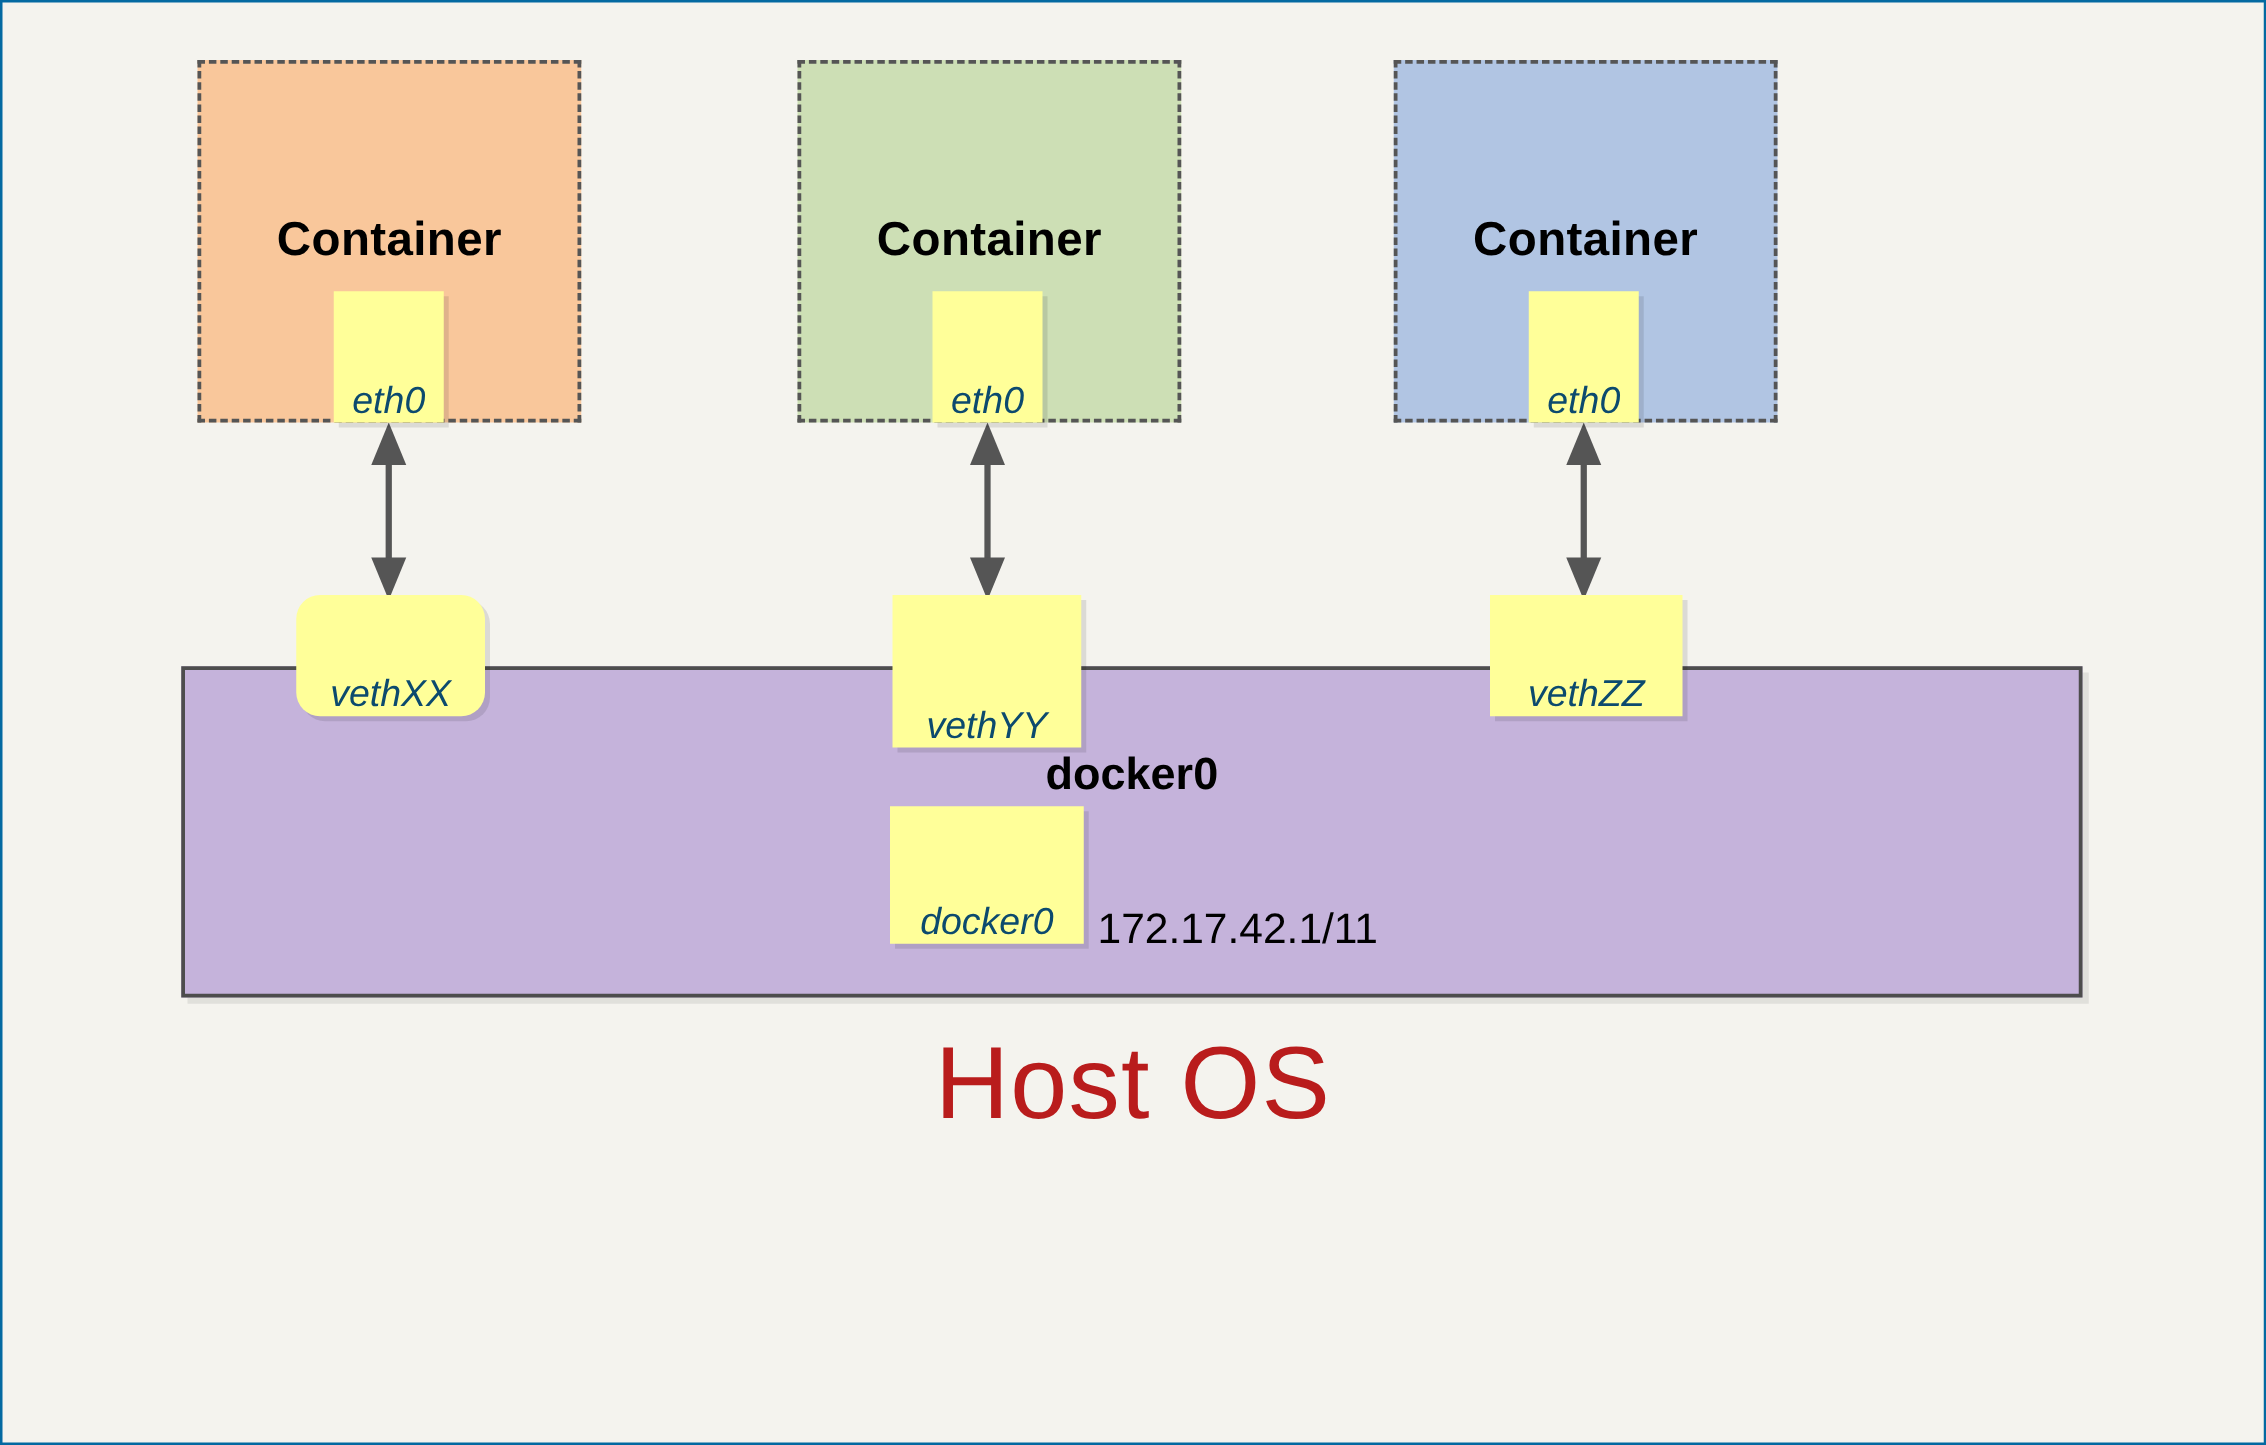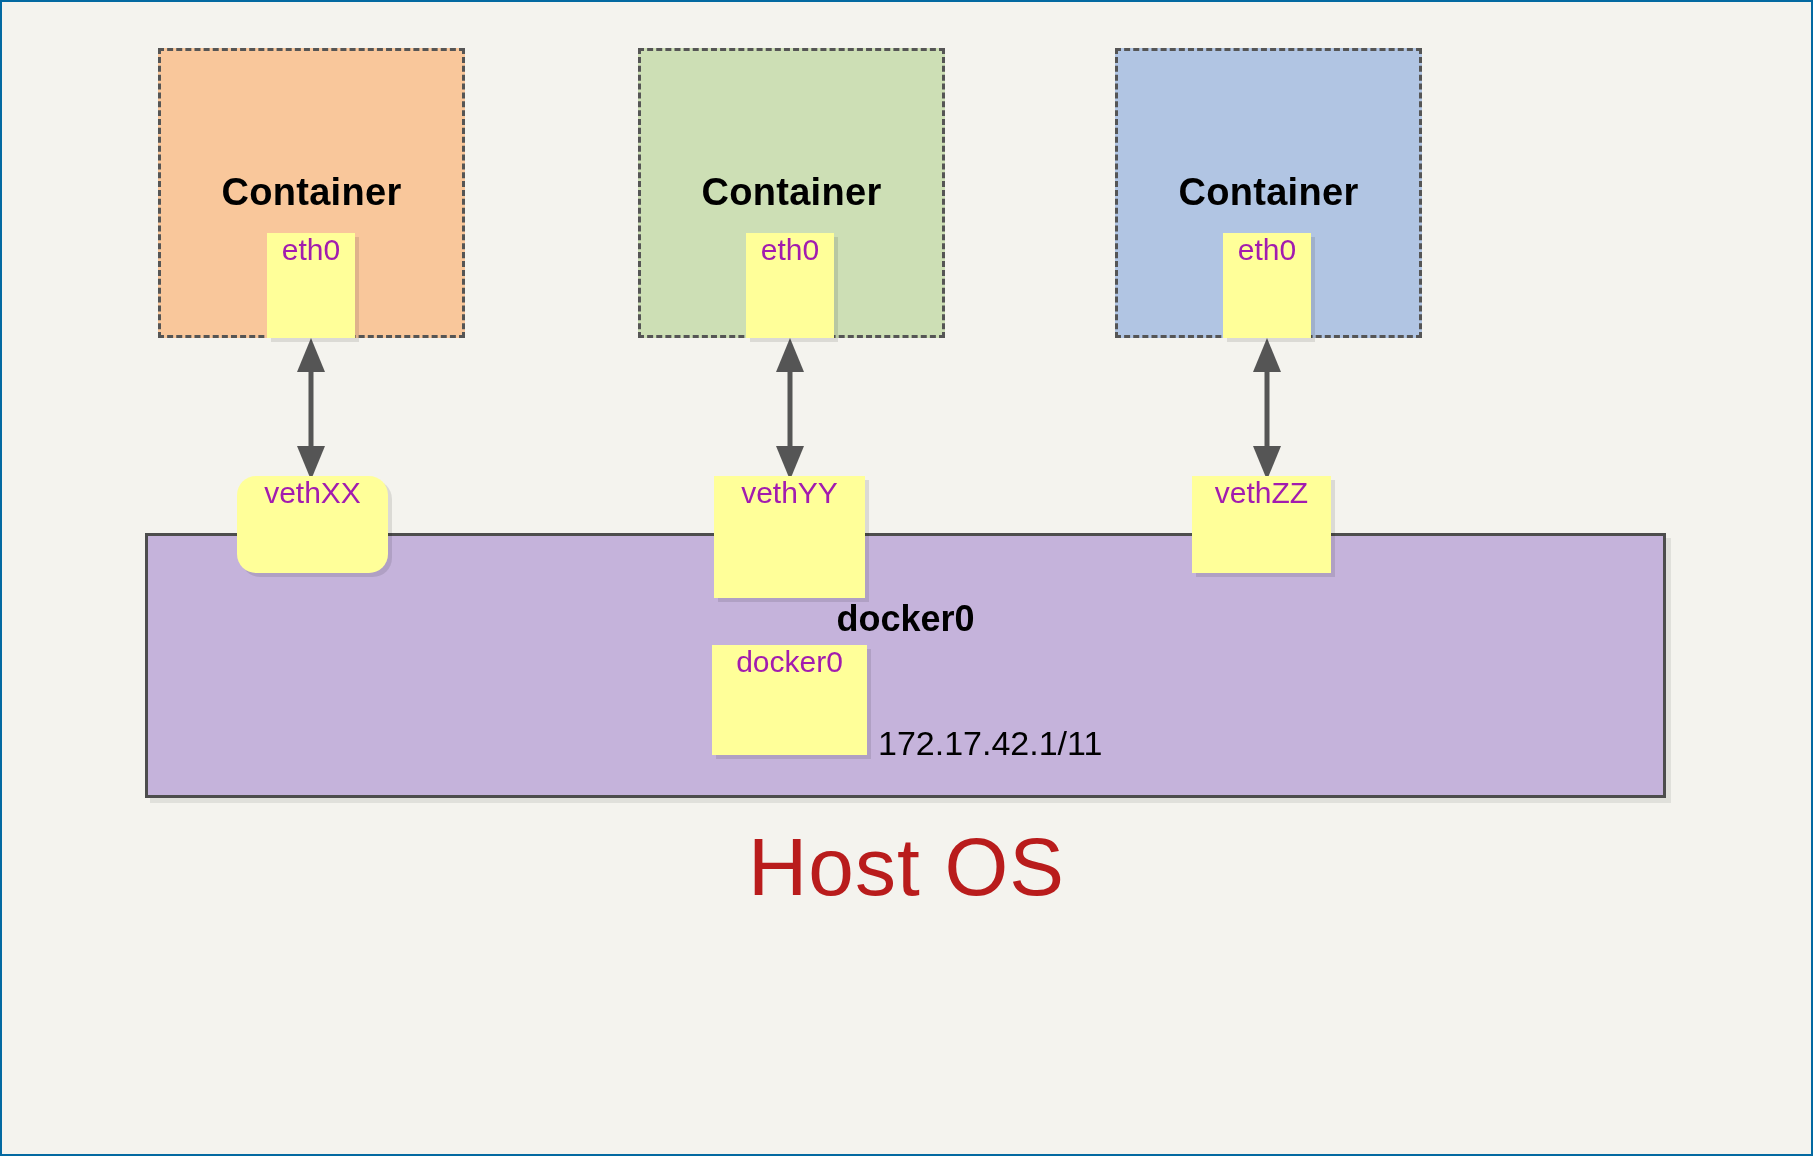--- a/index.html
+++ b/index.html
@@ -36,25 +36,26 @@
     letter-spacing: 0.3px;
   }
 
   
   .iface-box {
     position: absolute;
     background: #ffff99;
     box-sizing: border-box;
     box-shadow: 4px 4px 0 rgba(0,0,0,0.10);
     display: flex;
-    align-items: flex-start;
+    align-items: flex-end;
     justify-content: center;
     font-size: 30px;
-    color: #a21caf;
+    color: #0c4a6e;
     z-index: 6;
+    font-style: italic;
   }
 
   
   #docker0-bar {
     position: absolute;
     background: #c5b3db;
     border: 3px solid #4d4d4d;
     box-sizing: border-box;
     box-shadow: 5px 5px 0 rgba(0,0,0,0.08);
     z-index: 2;
@@ -146,21 +147,21 @@
   </div>
 
   <div class="iface-box" style="left:235px; top:474px; width:151px; height:97px;border-radius:19px;">
     <span>vethXX</span>
   </div>
 
   <div class="iface-box" style="left:712px; top:474px; width:151px; height:122px;">
     <span>vethYY</span>
   </div>
 
-  <div class="iface-box" style="left:1190px; top:474px; width:139px; height:97px;">
+  <div class="iface-box" style="left:1190px; top:474px; width:154px; height:97px;">
     <span>vethZZ</span>
   </div>
 
   <div class="iface-box" style="left:710px; top:643px; width:155px; height:110px;">
     <span>docker0</span>
   </div>
 
   <div class="plain-label" style="left:876px; top:722px;">172.17.42.1/11</div>
 
   <div id="host-os-label">Host OS</div>

